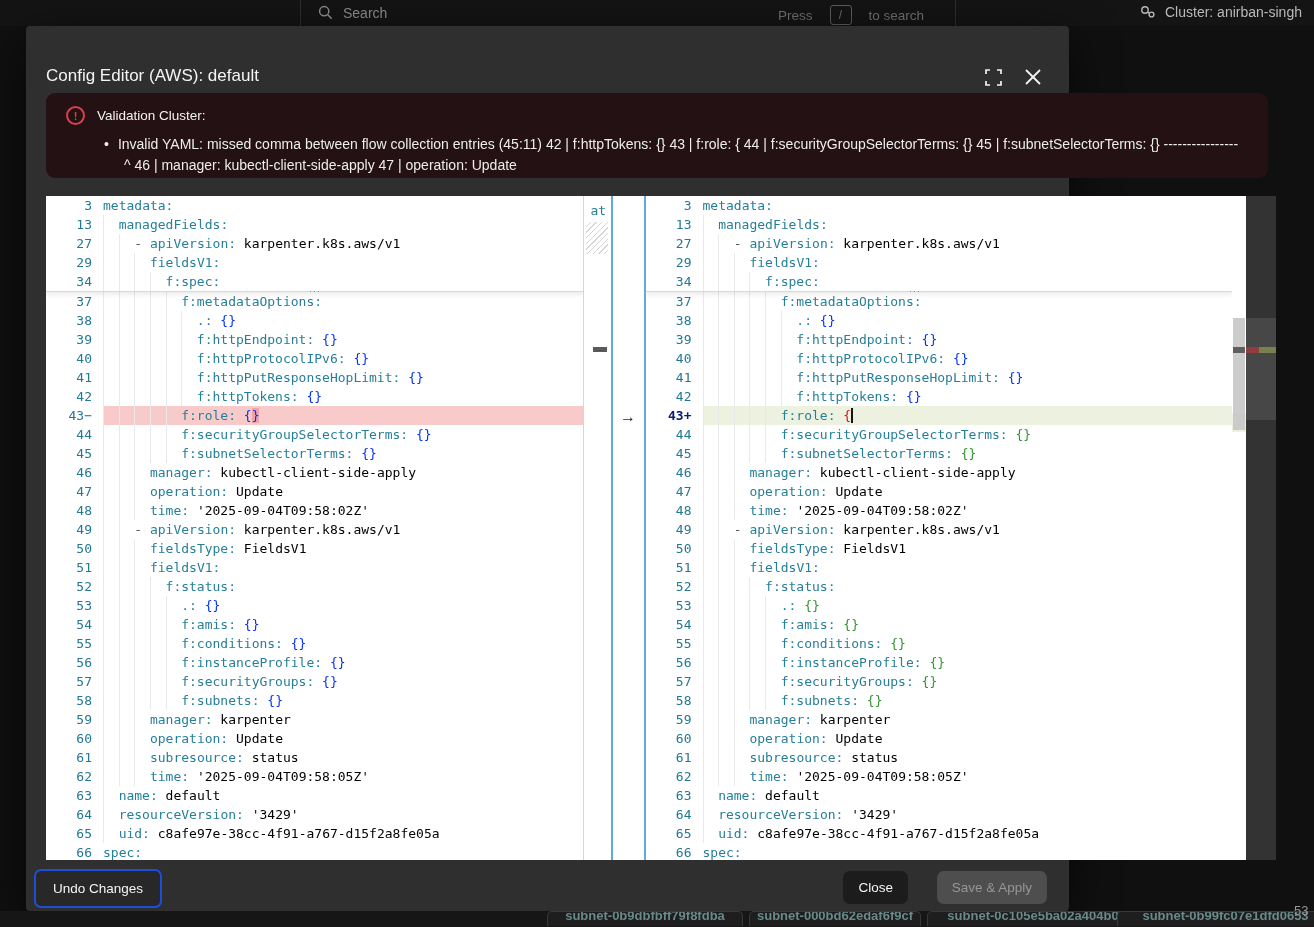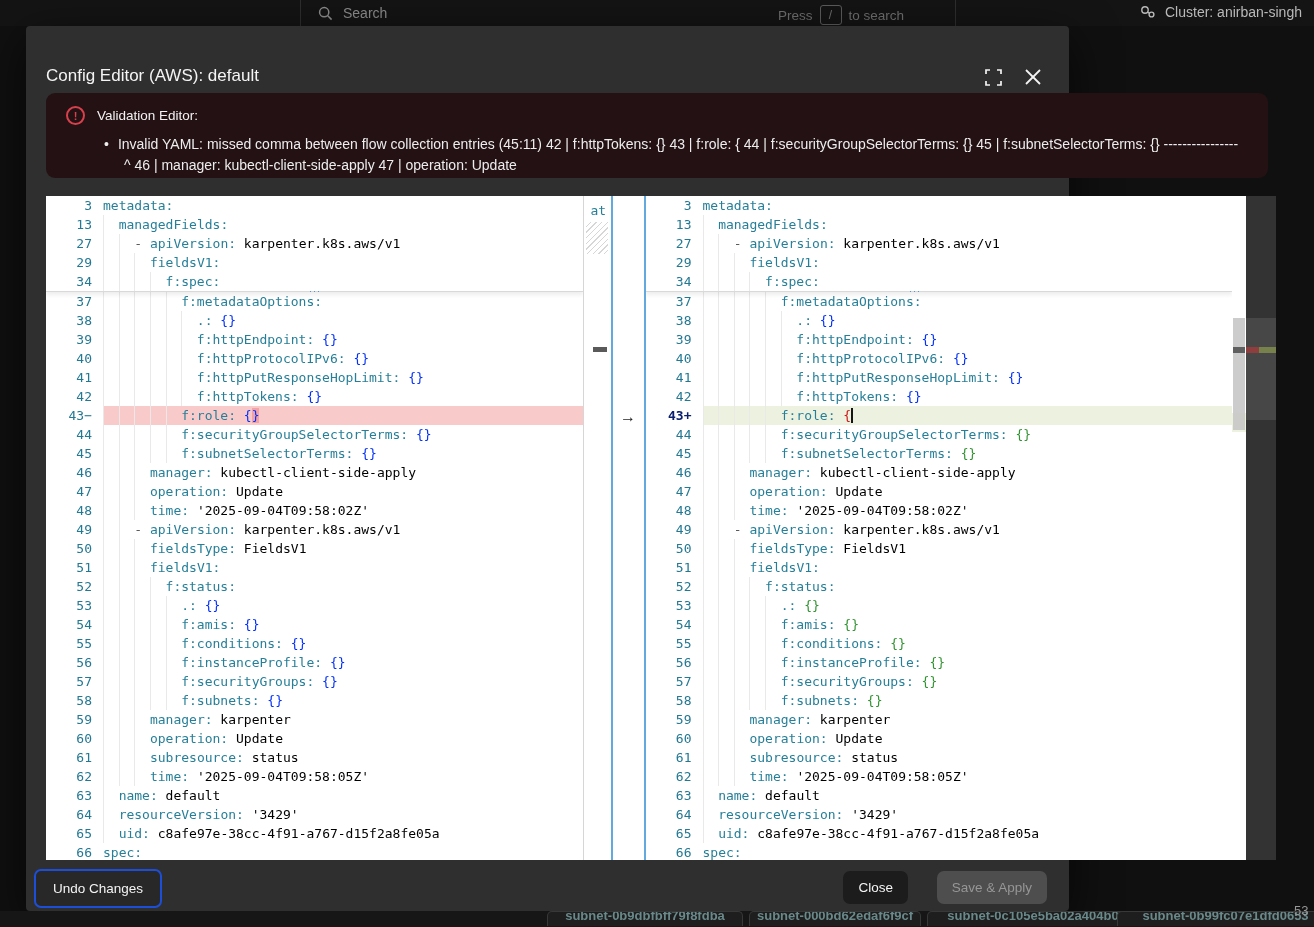--- a/index.html
+++ b/index.html
@@ -2,22 +2,22 @@
 <html><head>
 <meta charset="utf-8">
 <style>
   html,body{margin:0;padding:0;background:#0b0b0b;}
   .screen{position:relative;width:1314px;height:927px;overflow:hidden;
     font-family:"Liberation Sans",sans-serif;background:#101010;}
 
   
   .topbar{position:absolute;left:0;top:0;width:1314px;height:26px;background:#141414;}
   .tb-div{position:absolute;top:0;width:1px;height:26px;background:#2e2e2e;}
-  .tb-search{position:absolute;left:318px;top:5px;display:flex;align-items:flex-end;gap:10px;color:#8d8d8d;font-size:14px;}
-  .tb-press{position:absolute;left:778px;top:5px;display:flex;align-items:center;gap:7px;color:#6f6f6f;font-size:13.5px;}
+  .tb-search{position:absolute;left:318px;top:5px;display:flex;align-items:flex-start;gap:10px;color:#8d8d8d;font-size:14px;}
+  .tb-press{position:absolute;left:778px;top:5px;display:flex;align-items:center;gap:17px;color:#6f6f6f;font-size:13.5px;}
   .tb-key{display:inline-flex;align-items:center;justify-content:center;width:20px;height:18px;border:1px solid #5c5c5c;border-radius:3px;font-size:12px;color:#6f6f6f;}
   .tb-cluster{position:absolute;left:1140px;top:4px;width:174px;display:flex;align-items:center;gap:9px;color:#b9b9b9;font-size:14px;white-space:nowrap;overflow:hidden;}
 
   
   .modal{position:absolute;left:26px;top:26px;width:1043px;height:885px;background:#2f2f2f;
     border-radius:4px;box-shadow:0 14px 48px rgba(0,0,0,.65);}
   .m-title{position:absolute;left:20px;top:40px;font-size:17px;color:#f4f4f4;}
   .m-icon{position:absolute;top:43px;width:18px;height:18px;cursor:pointer;}
   .m-full{right:66px;} .m-close{right:26px;}
 
@@ -132,21 +132,21 @@
     <div class="m-icon m-close">
       <svg width="16" height="16" viewBox="0 0 16 16" stroke="#f4f4f4" stroke-width="1.8">
           <line x1="1" y1="1" x2="15" y2="15"></line>
           <line x1="15" y1="1" x2="1" y2="15"></line>
         </svg>
     </div>
 
     <div class="banner">
       <div class="bn-head">
         <span class="bn-ico">!</span>
-        <span>Validation Editor:</span>
+        <span>Validation Cluster:</span>
       </div>
       <div class="bn-line bn-l1"><span class="dot">•</span><span>Invalid YAML: missed comma between flow collection entries (45:11) 42 | f:httpTokens: {} 43 | f:role: { 44 | f:securityGroupSelectorTerms: {} 45 | f:subnetSelectorTerms: {} ----------------</span></div>
       <div class="bn-line bn-l2">^ 46 | manager: kubectl-client-side-apply 47 | operation: Update</div>
     </div>
 
     <div class="editor">
       <div class="pane-main pm-left">
         <div class="sticky" id="sticky-left">
             <div class="cl">
               <span class="ln">3</span>

